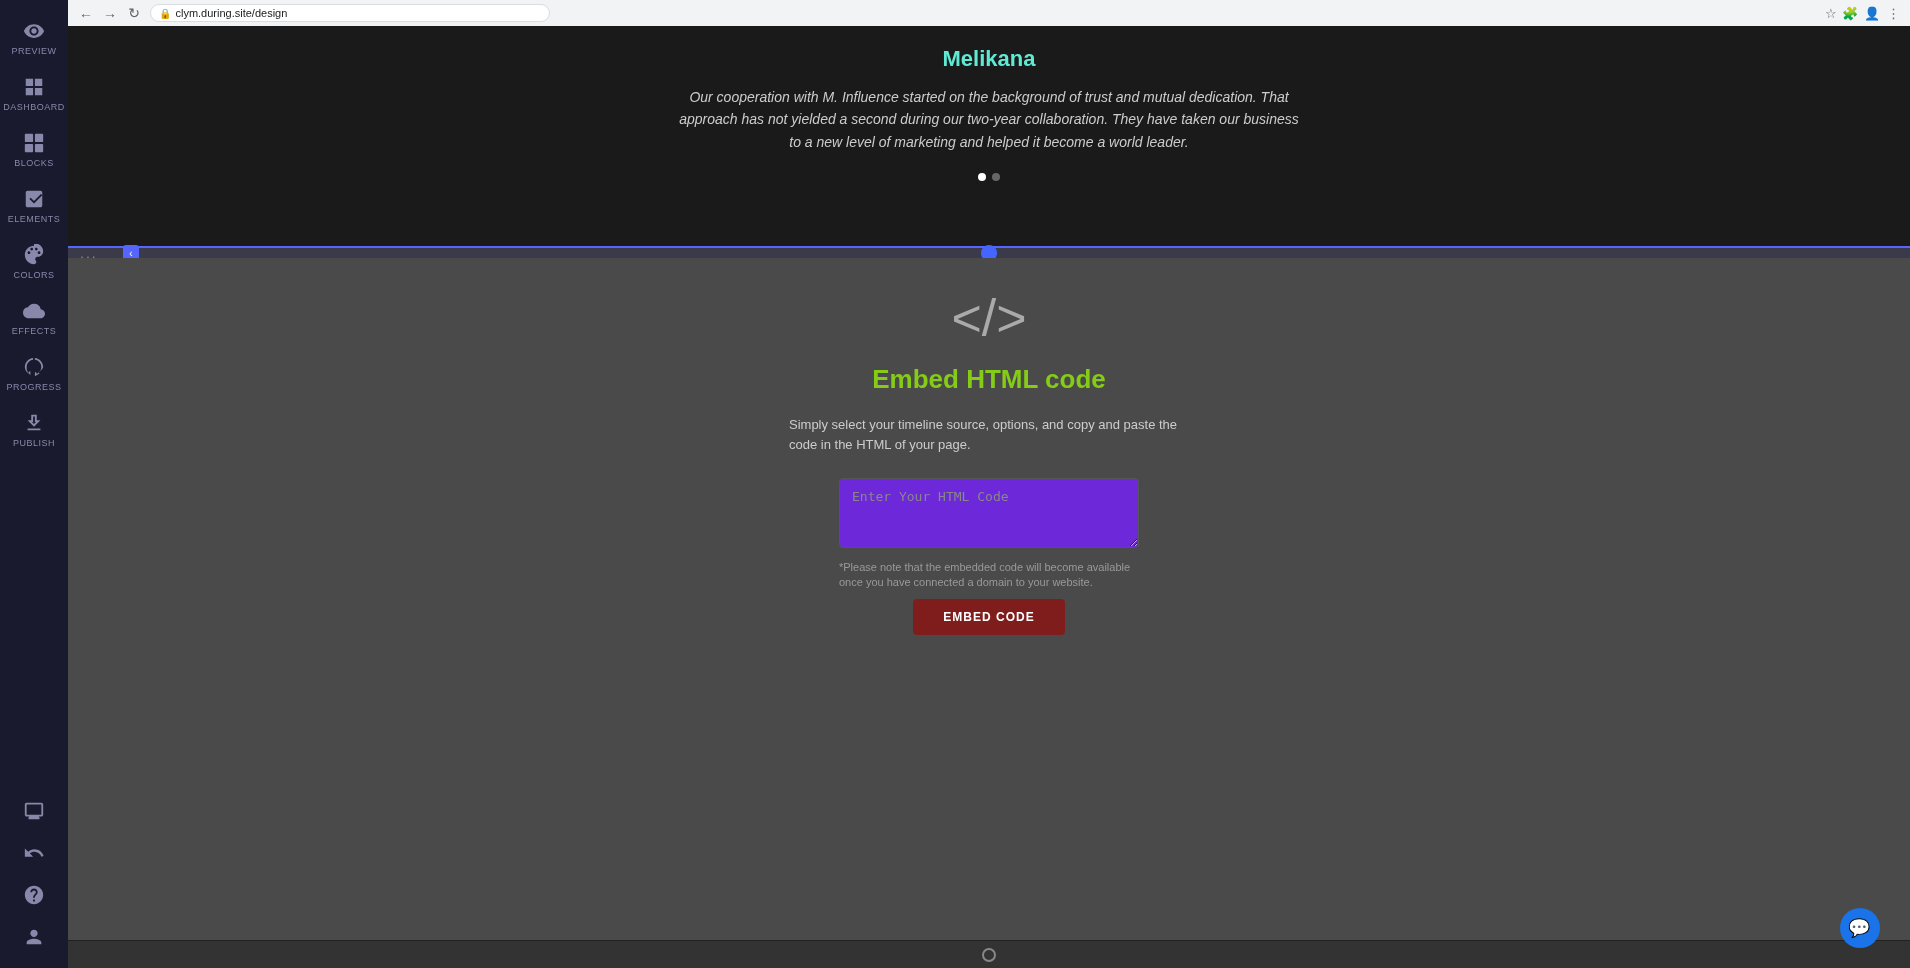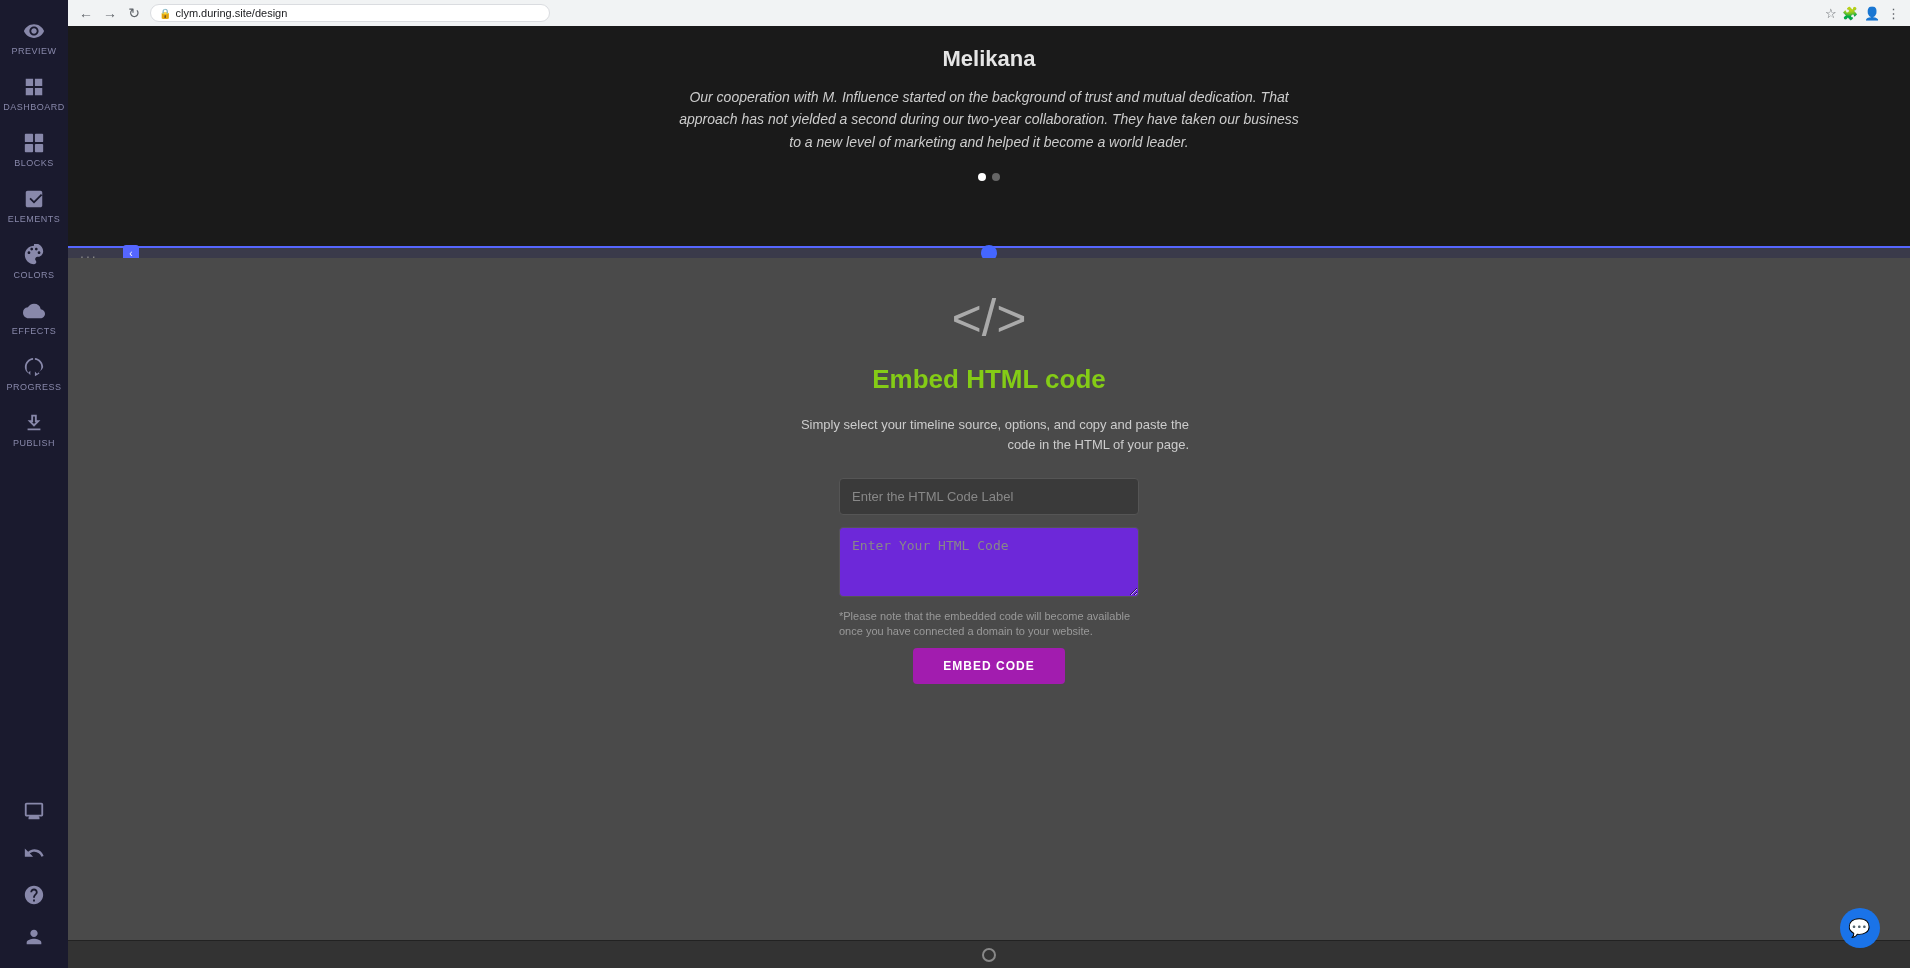--- a/index.html
+++ b/index.html
@@ -110,21 +110,21 @@
     .top-section {
       background: #1a1a1a;
       flex-shrink: 0;
       display: flex;
       flex-direction: column;
       align-items: center;
       padding: 20px 40px 30px;
       min-height: 220px;
     }
     .testimonial-name {
-      color: #e5e5e5;
+      color: #5eead4;
       font-size: 22px;
       font-weight: bold;
       margin-bottom: 14px;
     }
     .testimonial-text {
       color: #cccccc;
       font-style: italic;
       text-align: center;
       max-width: 620px;
       font-size: 14px;
@@ -206,21 +206,21 @@
       font-weight: 300;
     }
     .embed-title {
       color: #84cc16;
       font-size: 26px;
       font-weight: bold;
       margin-bottom: 20px;
     }
     .embed-description {
       color: #cccccc;
-      text-align: right;
+      text-align: left;
       font-size: 13px;
       max-width: 400px;
       line-height: 1.5;
       margin-bottom: 24px;
     }
     .embed-form {
       width: 100%;
       max-width: 300px;
       display: flex;
       flex-direction: column;
@@ -252,21 +252,21 @@
     .embed-textarea::placeholder { color: #888; }
     .embed-note {
       color: #999;
       font-size: 11px;
       text-align: left;
       max-width: 300px;
       line-height: 1.4;
       margin-top: 12px;
     }
     .embed-button {
-      background: #a21caf;
+      background: #7f1d1d;
       color: #ffffff;
       border: none;
       border-radius: 4px;
       padding: 11px 30px;
       font-size: 12px;
       font-weight: bold;
       letter-spacing: 1px;
       cursor: pointer;
       margin-top: 8px;
       align-self: center;
@@ -454,21 +454,20 @@
     </div>
     <div class="resize-handle-circle"></div>
   </div>
 
   <div class="embed-section">
     <div class="embed-icon">&lt;/&gt;</div>
     <div class="embed-title">Embed HTML code</div>
     <div class="embed-description">Simply select your timeline source, options, and copy and paste the code in the HTML of your page.</div>
 
     <div class="embed-form">
-      <input class="embed-input" type="text" placeholder="Enter the HTML Code Label" style="">
       <textarea class="embed-textarea" placeholder="Enter Your HTML Code" style=""></textarea>
     </div>
 
     <div class="embed-note">*Please note that the embedded code will become available once you have connected a domain to your website.</div>
 
     <button class="embed-button">EMBED CODE</button>
   </div>
 
   <div class="bottom-bar">
     <div class="bottom-circle"></div>

